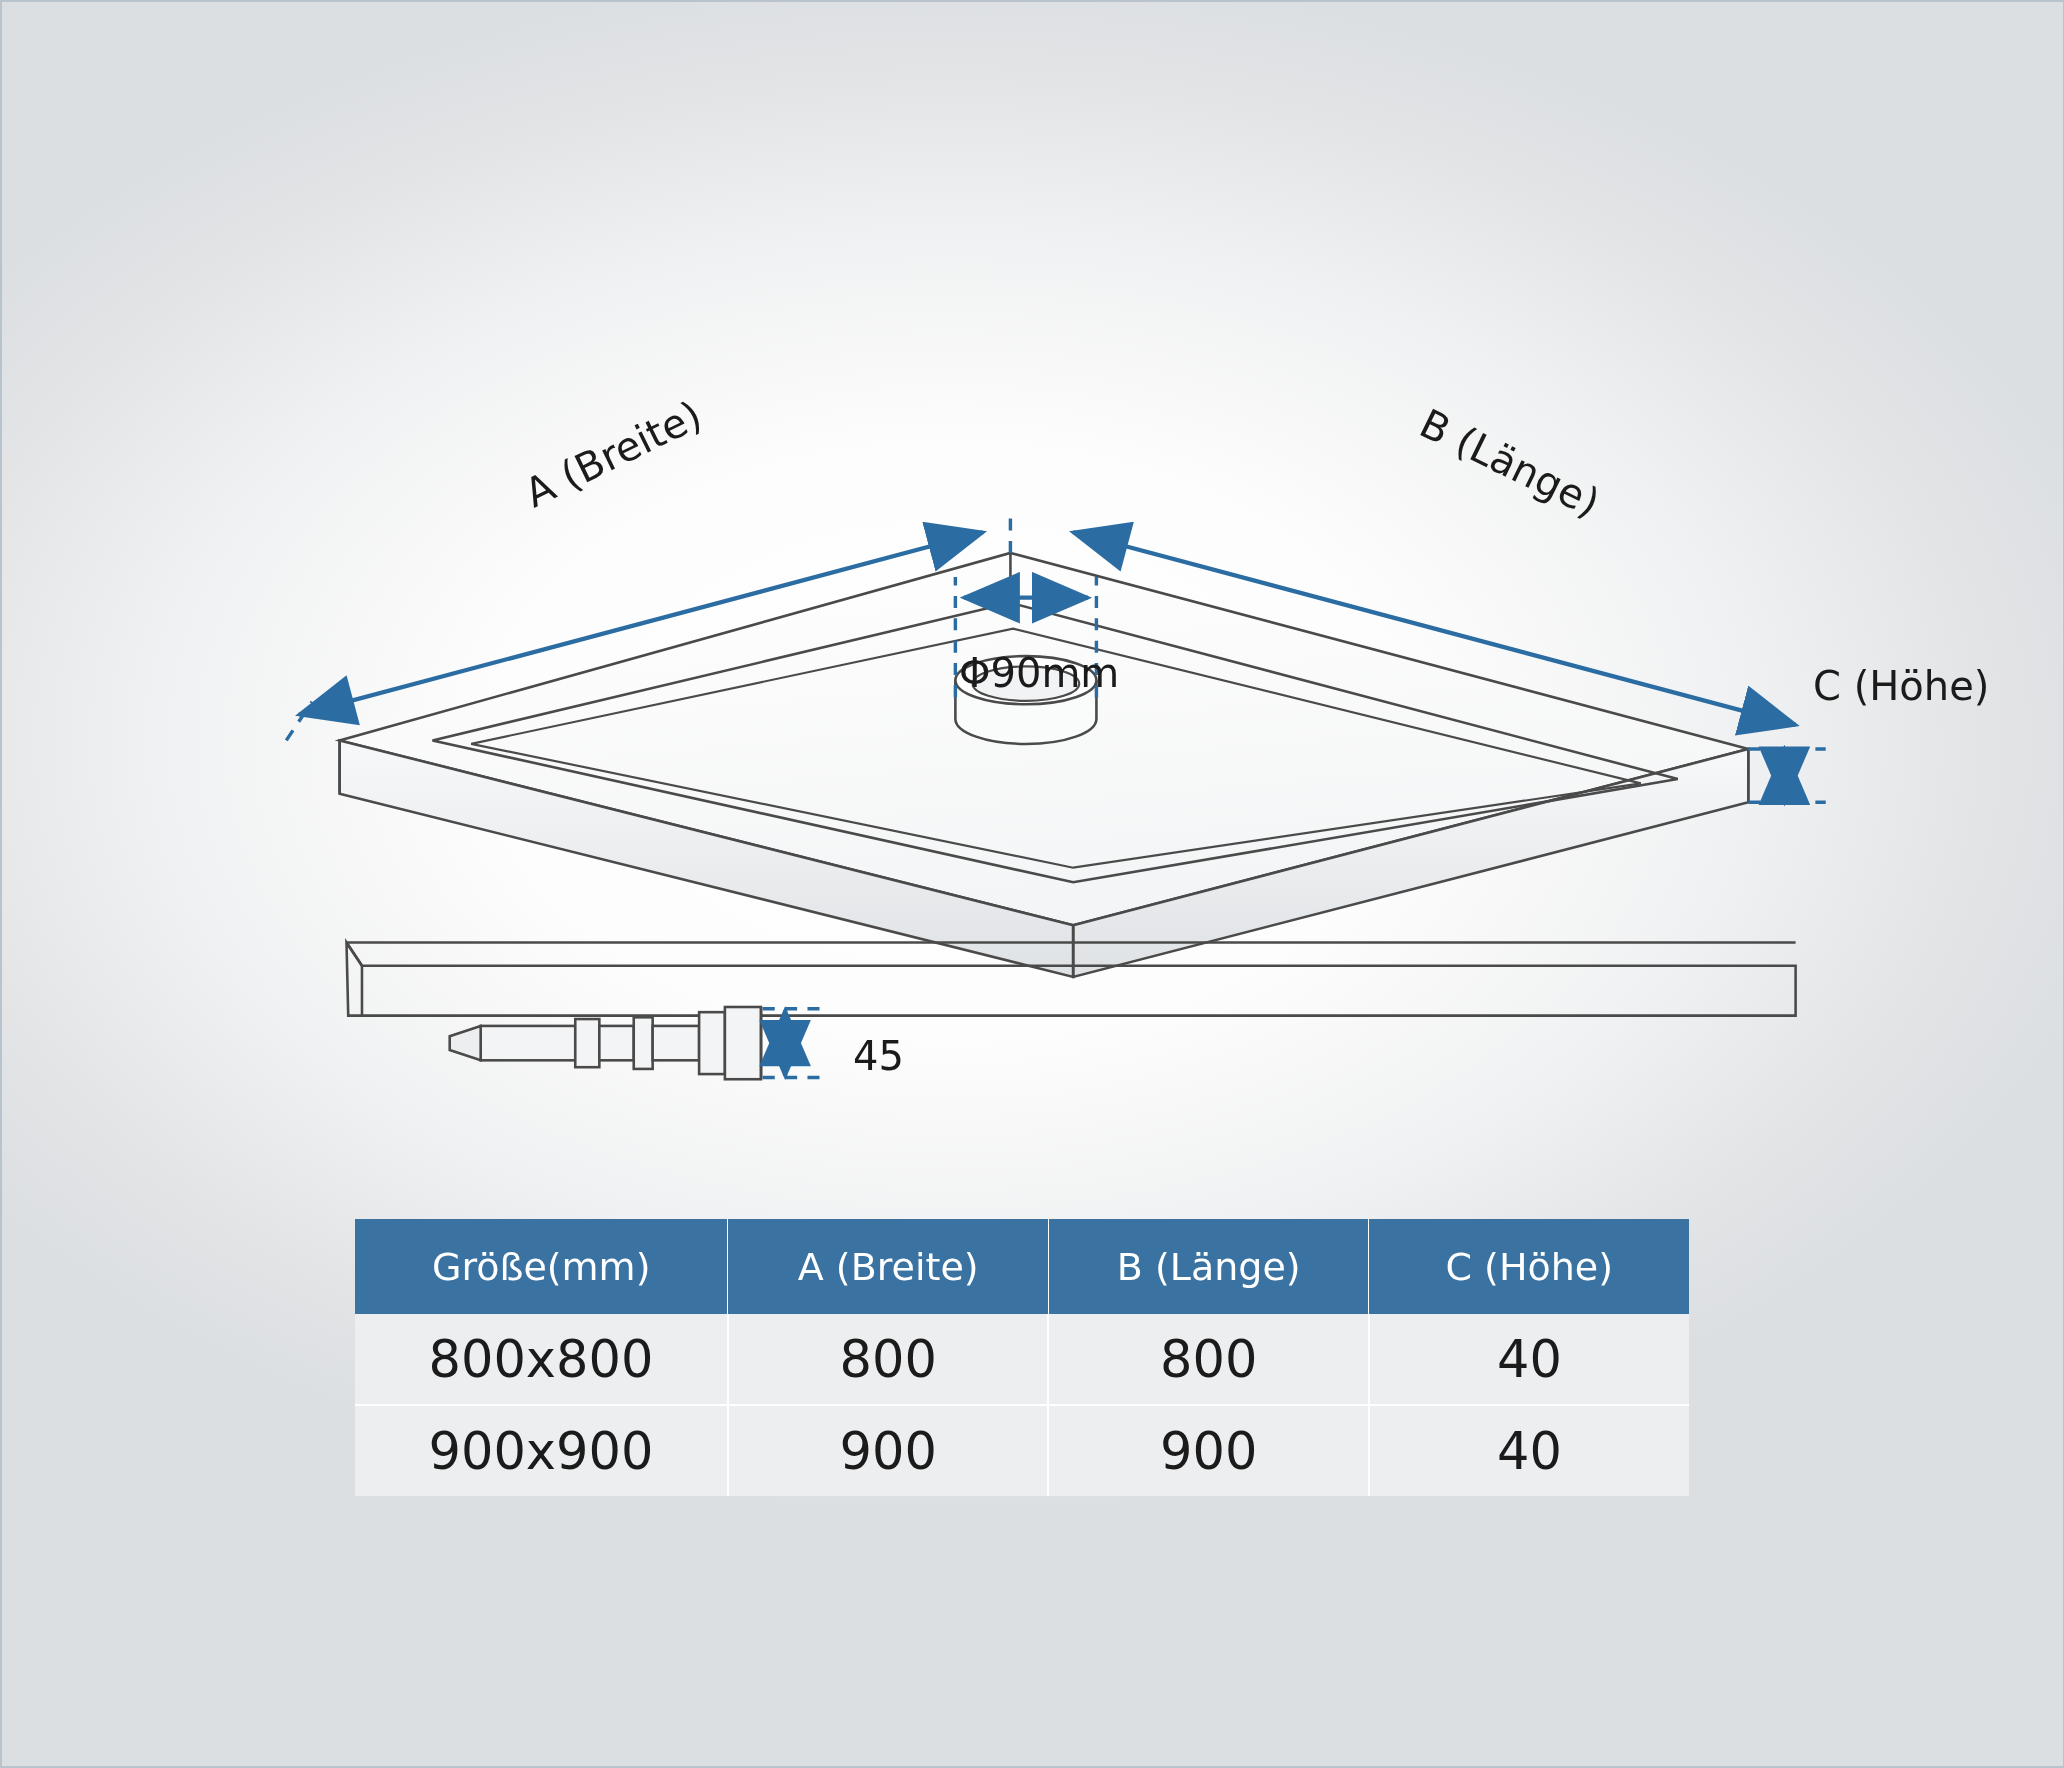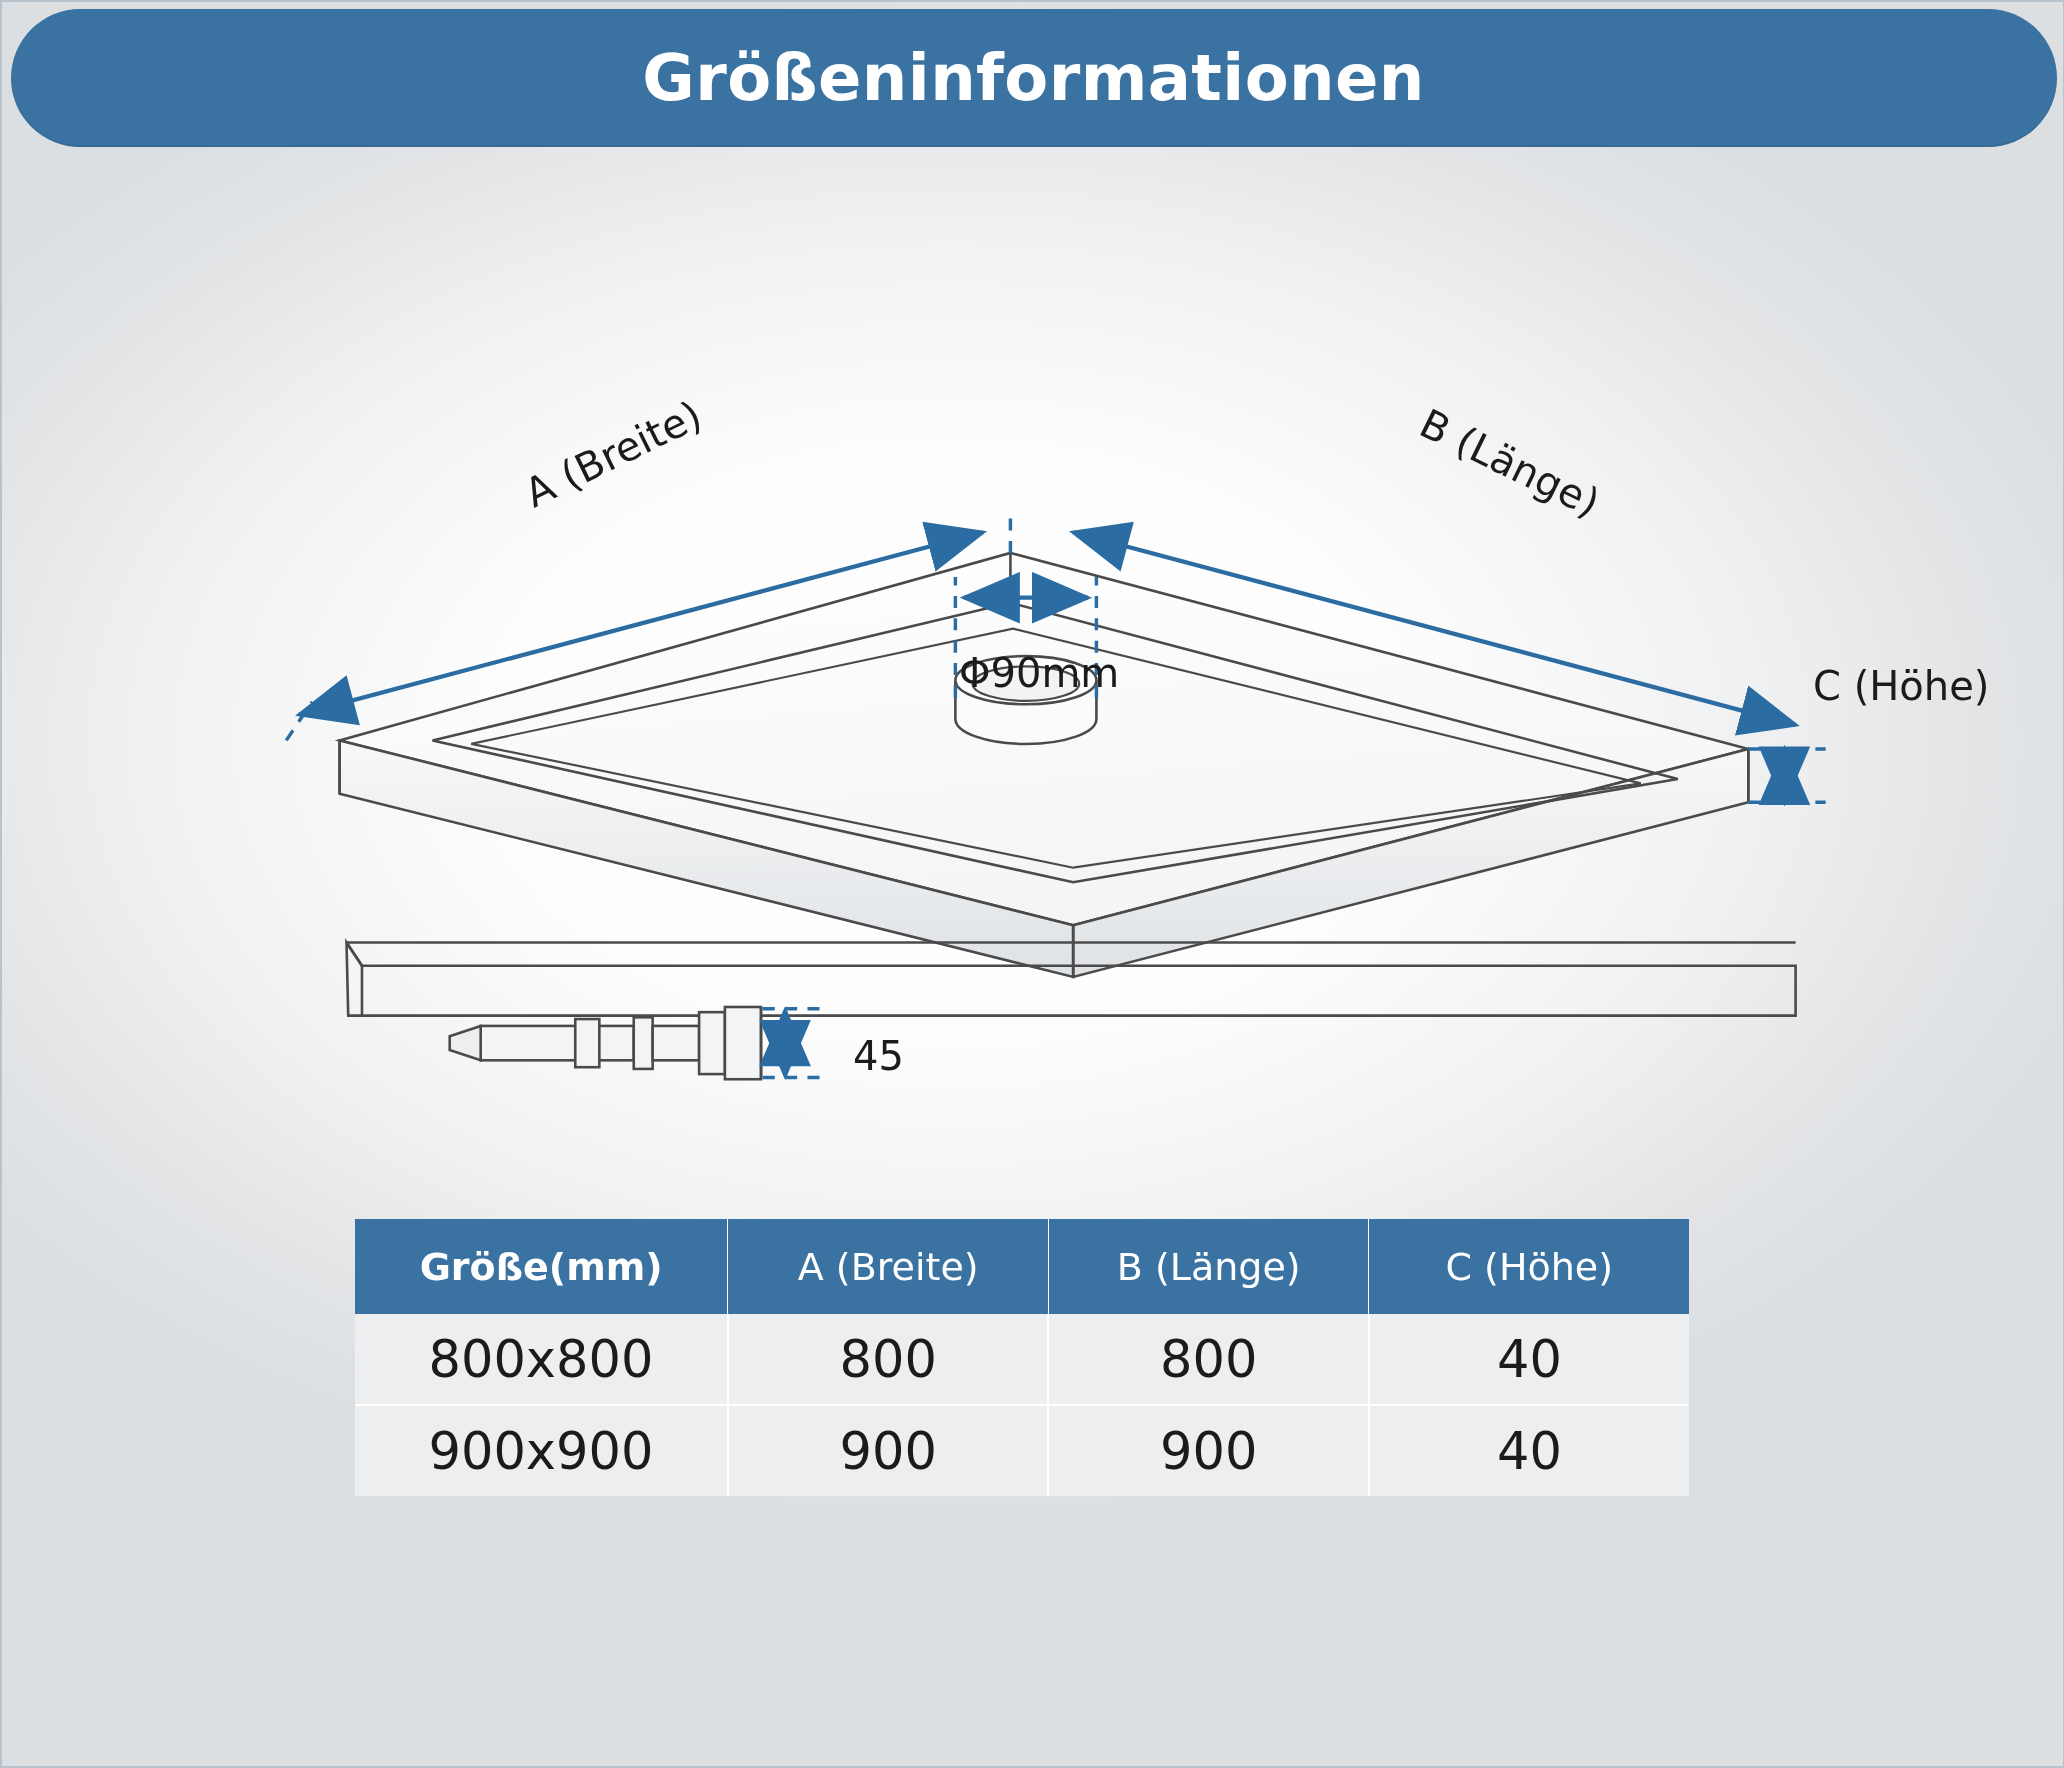--- a/index.html
+++ b/index.html
@@ -83,33 +83,30 @@
     color:#1b1b1b;
     font-size:51px;
     height:88px;
     text-align:center;
     border-right:2.6px solid #ffffff;
     border-bottom:2.6px solid #ffffff;
     font-family:"DejaVu Sans", sans-serif;
   }
   tbody td:last-child{border-right:none;}
   tbody tr:last-child td{border-bottom:none;margin-top:30px;}
-  .col1{width:28%;font-weight:bold;}
+  .col1{width:28%;}
   .col2{width:24%;}
   .col3{width:24%;}
   .col4{width:24%;}
 </style>
 </head>
 <body>
 
 <div class="page">
 
-  <div class="banner">
-    <div class="banner-title">Größeninformationen</div>
-  </div>
 
   <div class="drawing">
     <svg width="2065" height="1032" viewBox="0 0 2400 1200">
       <defs>
         <marker id="arrFwd" markerWidth="16" markerHeight="16" refX="13" refY="6" orient="auto">
           <path d="M0,0 L14,6 L0,12 z" fill="#2b6ca3"></path>
         </marker>
         <marker id="arrBack" markerWidth="16" markerHeight="16" refX="1" refY="6" orient="auto">
           <path d="M14,0 L0,6 L14,12 z" fill="#2b6ca3"></path>
         </marker>

